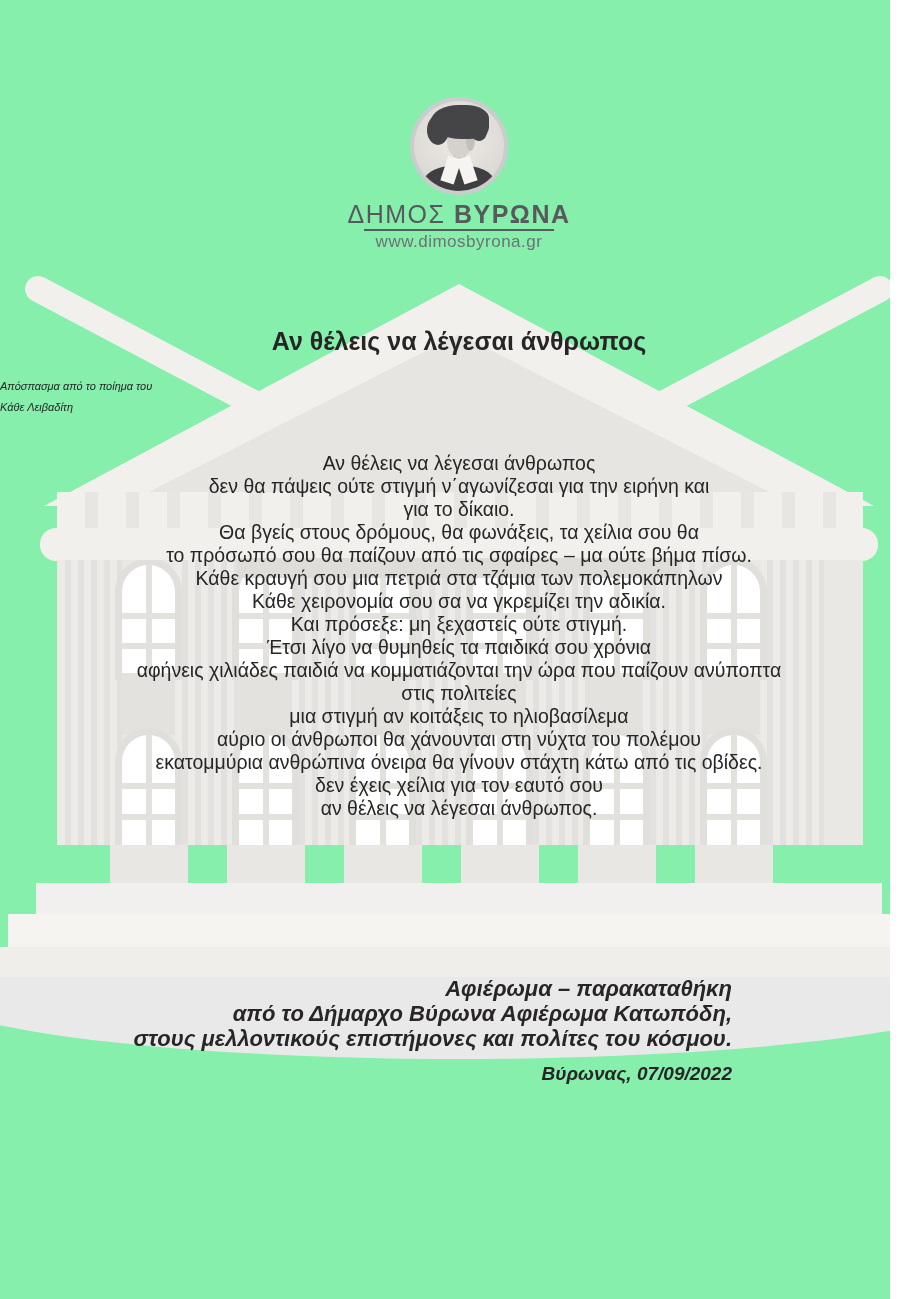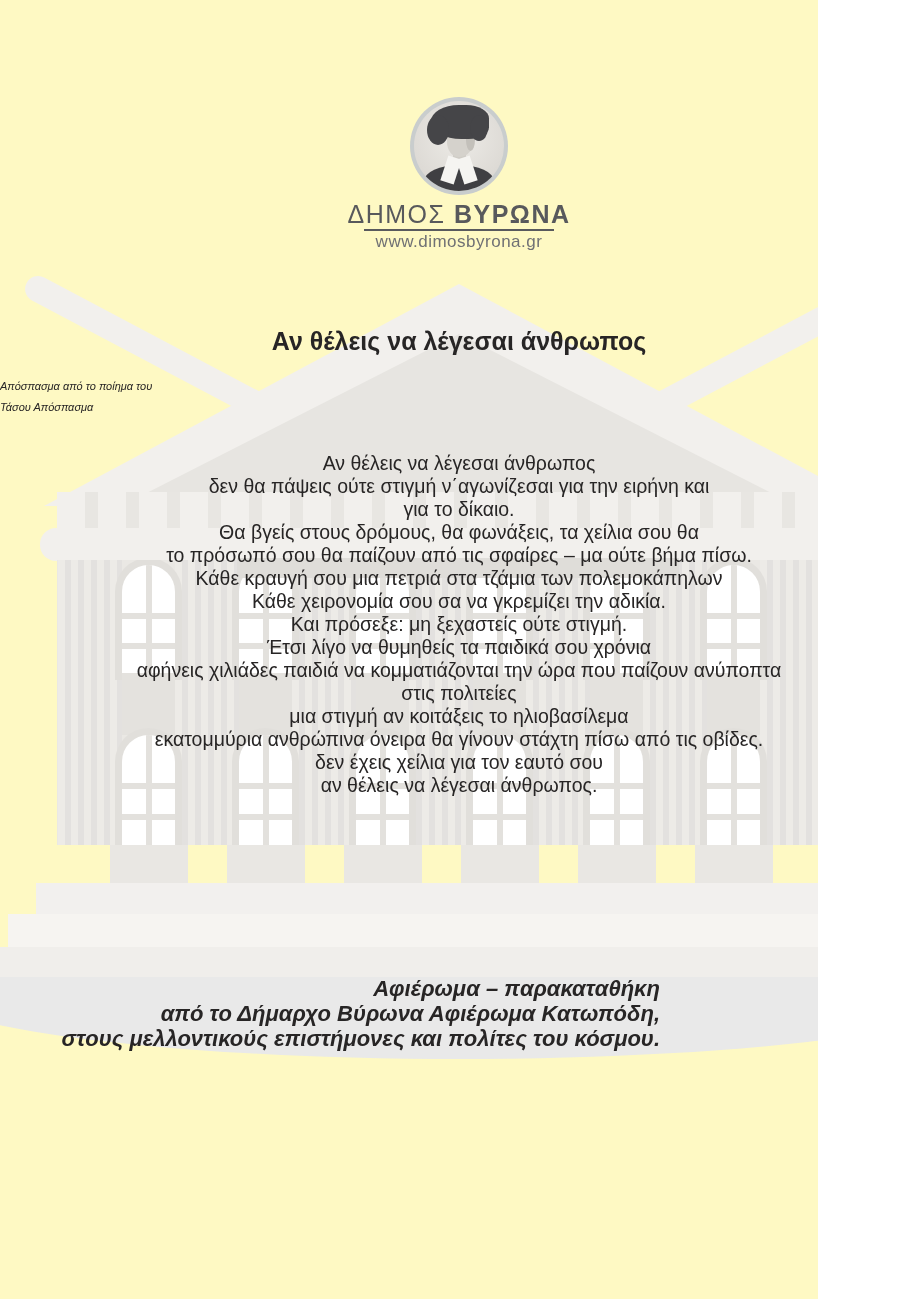--- a/index.html
+++ b/index.html
@@ -1,17 +1,17 @@
 <!DOCTYPE html>
 <html lang="el"><head>
 <meta charset="utf-8">
 <style>
   html,body{margin:0;padding:0;background:#fff;}
   .page{
-    position:relative;width:818px;height:1299px;background:#fef9c3;overflow:hidden;
+    position:relative;width:890px;height:1299px;background:#86efac;overflow:hidden;
     font-family:"Liberation Sans","DejaVu Sans",sans-serif;color:#272525;
   }
   
   .wm{position:absolute;inset:0;z-index:0;}
   .wm *{position:absolute;}
   .pediment-outer{left:44px;top:284px;width:830px;height:222px;background:#f2f0ed;
     -webkit-clip-path:polygon(50% 0,100% 100%,0 100%);clip-path:polygon(50% 0,100% 100%,0 100%);}
   .eave{width:492px;height:26px;border-radius:13px;background:#f2f0ed;top:385px;}
   .eave.left{left:-2px;transform:rotate(27.9deg);}
   .eave.right{left:428px;transform:rotate(-27.9deg);}
@@ -190,40 +190,42 @@
       <span class="light">ΔΗΜΟΣ</span>
       <span class="bold">ΒΥΡΩΝΑ</span>
     </div>
     <div class="logo-rule"></div>
     <div class="site-url">www.dimosbyrona.gr</div>
   </div>
 
   <div class="doc-title">Αν θέλεις να λέγεσαι άνθρωπος</div>
   <div class="doc-subtitle">
     <div>Απόσπασμα από το ποίημα του</div>
-    <div>Τάσου Απόσπασμα</div>
+    <div>Κάθε Λειβαδίτη</div>
   </div>
 
   <div class="poem">
     <div>Αν θέλεις να λέγεσαι άνθρωπος</div>
     <div>δεν θα πάψεις ούτε στιγμή ν΄αγωνίζεσαι για την ειρήνη και</div>
     <div>για το δίκαιο.</div>
     <div>Θα βγείς στους δρόμους, θα φωνάξεις, τα χείλια σου θα</div>
     <div>το πρόσωπό σου θα παίζουν από τις σφαίρες – μα ούτε βήμα πίσω.</div>
     <div>Κάθε κραυγή σου μια πετριά στα τζάμια των πολεμοκάπηλων</div>
     <div>Κάθε χειρονομία σου σα να γκρεμίζει την αδικία.</div>
     <div>Και πρόσεξε: μη ξεχαστείς ούτε στιγμή.</div>
     <div>Έτσι λίγο να θυμηθείς τα παιδικά σου χρόνια</div>
     <div>αφήνεις χιλιάδες παιδιά να κομματιάζονται την ώρα που παίζουν ανύποπτα</div>
     <div>στις πολιτείες</div>
     <div>μια στιγμή αν κοιτάξεις το ηλιοβασίλεμα</div>
-    <div>εκατομμύρια ανθρώπινα όνειρα θα γίνουν στάχτη πίσω από τις οβίδες.</div>
+    <div>αύριο οι άνθρωποι θα χάνουνται στη νύχτα του πολέμου</div>
+    <div>εκατομμύρια ανθρώπινα όνειρα θα γίνουν στάχτη κάτω από τις οβίδες.</div>
     <div>δεν έχεις χείλια για τον εαυτό σου</div>
     <div>αν θέλεις να λέγεσαι άνθρωπος.</div>
   </div>
 
   <div class="dedication">
     <div>Αφιέρωμα – παρακαταθήκη</div>
     <div>από το Δήμαρχο Βύρωνα Αφιέρωμα Κατωπόδη,</div>
     <div>στους μελλοντικούς επιστήμονες και πολίτες του κόσμου.</div>
   </div>
+  <div class="date-line">Βύρωνας, 07/09/2022</div>
 
 </div>
 
 </body></html>

